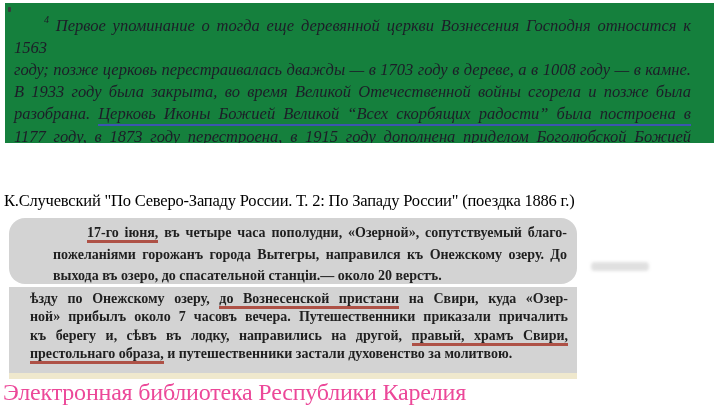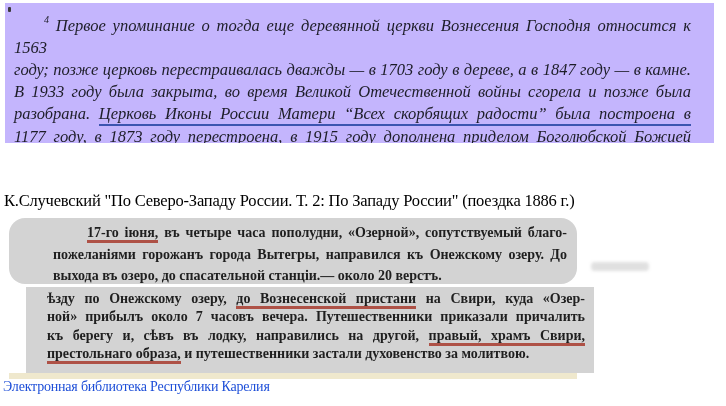--- a/index.html
+++ b/index.html
@@ -5,21 +5,21 @@
   html,body { margin:0; padding:0; }
   body {
     width:726px; height:406px; overflow:hidden; background:#ffffff;
     font-family:"Liberation Serif", serif; position:relative;
   }
   .stage { position:absolute; inset:0; }
 
   
   .footnote {
     position:absolute; left:5px; top:3px; width:709px; height:140px;
-    background:#c4b5fd; box-sizing:border-box; padding:7px 23px 0 9px;
+    background:#15803d; box-sizing:border-box; padding:7px 23px 0 9px;
     font-style:italic; font-size:16.5px; line-height:22.2px; color:#1d1d28;
     overflow:hidden;
   }
   .speck { position:absolute; left:3px; top:4px; width:3px; height:5px;
     background:#3a3a3a; border-radius:1px; }
   .fline { text-align:justify; text-align-last:justify; white-space:normal; }
   .fline.last { text-align:center; text-align-last:left; }
   .fline.indent { text-indent:30px; }
   .fline sup { font-size:10px; position:relative; top:-1px; font-style:italic; }
   .u-blue { border-bottom:2px solid #3c55b0; padding-bottom:1px; }
@@ -31,47 +31,47 @@
   }
 
   
   .ruler { position:absolute; left:277px; top:218px; width:62px; height:3px; background:#2e2e2e; }
   .clip {
     position:absolute; left:9px; width:568px; background:#d3d3d3;
     box-sizing:border-box; font-weight:700; color:#1f1f1f; overflow:hidden;
   }
   .clipA { top:218px; height:66px; padding:4px 10px 0 44px; font-size:14px; line-height:21.6px;border-radius:16px; }
   .clipA .sline.indentA { text-indent:34px; }
-  .clipB { top:287px; height:86px; padding:3px 9px 0 21px; font-size:14px; line-height:18.4px;margin-left:17px; }
+  .clipB { top:287px; height:86px; padding:3px 9px 0 21px; font-size:14px; line-height:18.4px; }
   .sline { text-align:justify; text-align-last:justify; }
   .sline.left { text-align:right; text-align-last:left; }
   .u-red { border-bottom:3px solid rgba(166,53,39,0.82); }
   .smudge {
     position:absolute; left:591px; top:262px; width:58px; height:9px;
     background:#c8c8c8; opacity:0.55; filter:blur(1.5px); border-radius:4px;
   }
   .cream { position:absolute; left:9px; top:373px; width:568px; height:6px; background:#efe8cd; }
 
   
   .credit {
-    position:absolute; left:3px; top:379px; font-size:14px; letter-spacing:-0.2px;
-    color:#1d4ed8; white-space:nowrap;
+    position:absolute; left:3px; top:379px; font-size:24px; letter-spacing:-0.2px;
+    color:#ec4899; white-space:nowrap;
   }
 </style>
 </head>
 <body>
 
 <div class="stage">
 
   <section class="footnote">
     <span class="speck"></span>
     <div class="fline indent"><sup>4</sup><span> Первое упоминание о тогда еще деревянной церкви Вознесения Господня относится к 1563</span></div>
-    <div class="fline"><span>году; позже церковь перестраивалась дважды — в 1703 году в дереве, а в 1847 году — в камне.</span></div>
+    <div class="fline"><span>году; позже церковь перестраивалась дважды — в 1703 году в дереве, а в 1008 году — в камне.</span></div>
     <div class="fline"><span>В 1933 году была закрыта, во время Великой Отечественной войны сгорела и позже была</span></div>
-    <div class="fline"><span>разобрана. </span><span class="u-blue">Церковь Иконы России Матери “Всех скорбящих радости” была построена в</span></div>
+    <div class="fline"><span>разобрана. </span><span class="u-blue">Церковь Иконы Божией Великой “Всех скорбящих радости” была построена в</span></div>
     <div class="fline"><span class="u-blue">1177 году</span><span>, в 1873 году перестроена, в 1915 году дополнена приделом Боголюбской Божией</span></div>
     <div class="fline last"><span>Матери. Увы, также не сохранилась.</span></div>
   </section>
 
   <div class="title">К.Случевский "По Северо-Западу России. Т. 2: По Западу России" (поездка 1886 г.)</div>
 
   <div class="ruler"></div>
   <section class="clip clipA">
     <div class="sline indentA"><span class="u-red">17-го іюня,</span><span> въ четыре часа пополудни, «Озерной», сопутствуемый благо-</span></div>
     <div class="sline"><span>пожеланіями горожанъ города Вытегры, направился къ Онежскому озеру. До</span></div>

